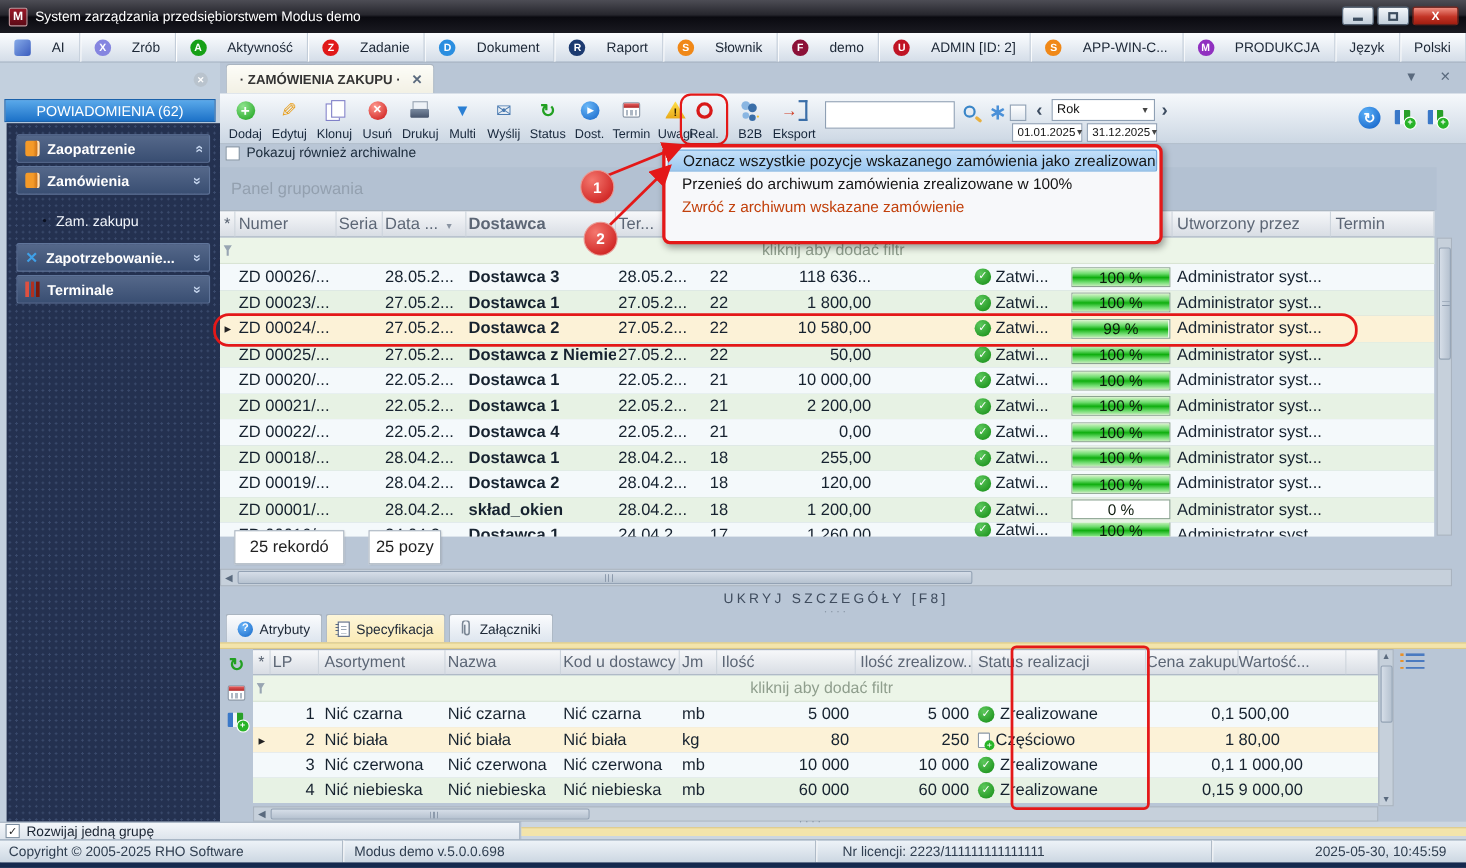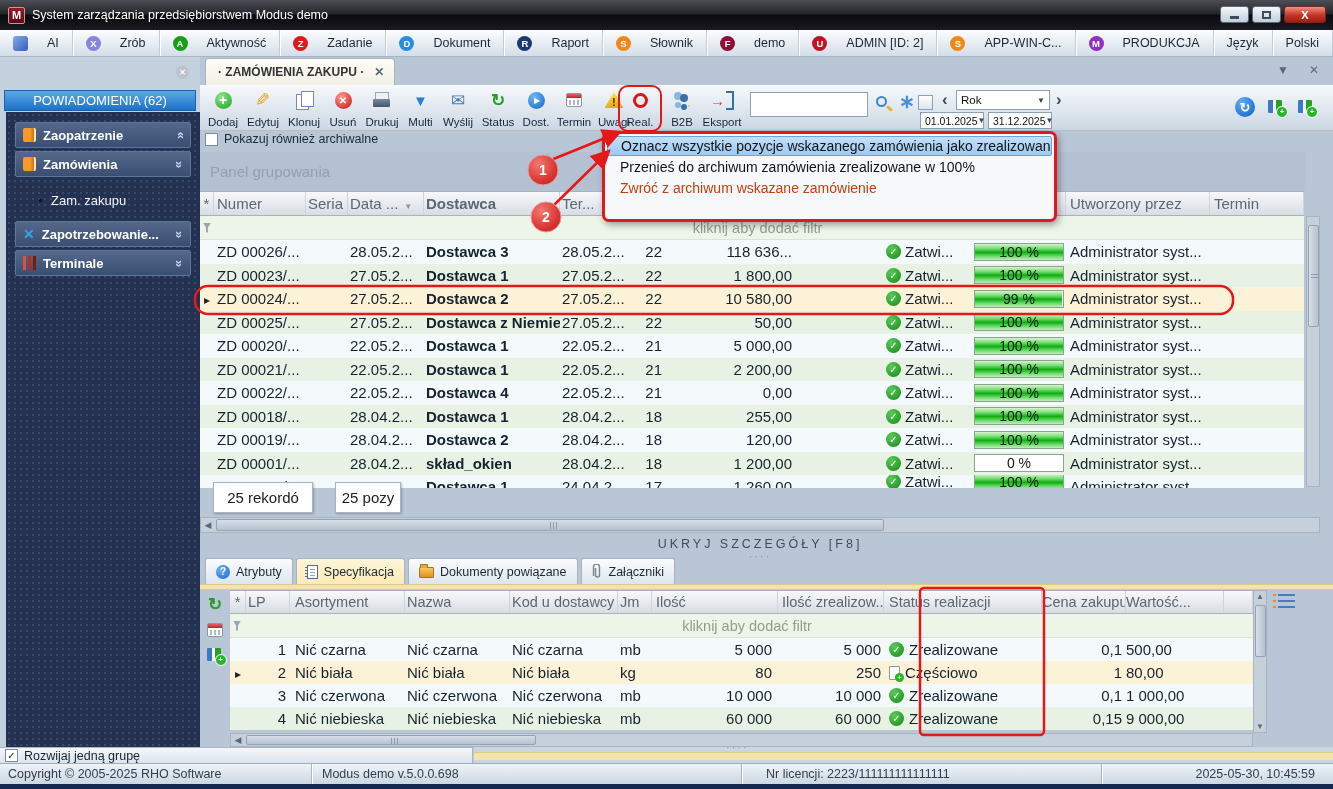--- a/index.html
+++ b/index.html
@@ -652,21 +652,21 @@
       </div>
 
       <div class="orow white" style="--pct: 100;">
         <span class="c marker"></span>
         <span class="c numer">ZD 00020/...</span>
         <span class="c seria"></span>
         <span class="c data">22.05.2...</span>
         <span class="c dostawca">Dostawca 1</span>
         <span class="c termin">22.05.2...</span>
         <span class="c mag">21</span>
-        <span class="c wartosc">5 000,00</span>
+        <span class="c wartosc">10 000,00</span>
         <span class="c spacer"></span>
         <span class="c status">
           <span class="chk">✓</span>
           <span>Zatwi...</span>
         </span>
         <span class="c pct">
           <span class="pct-box">
             <span class="pct-fill"></span>
             <span class="pct-text">100 %</span>
           </span>
@@ -836,24 +836,20 @@
   <div class="ukryjdots">····</div>
 
   <div class="dtabs">
     <div class="dtab">
         <span class="i-q">?</span>
         <span>Atrybuty</span>
       </div>
     <div class="dtab active">
         <span class="i-spec"></span>
         <span>Specyfikacja</span>
-      </div>
-    <div class="dtab">
-        <span class="i-folder"></span>
-        <span>Dokumenty powiązane</span>
       </div>
     <div class="dtab">
       <svg width="11" height="15">
           <path d="M3.5 4 v7 a2 2 0 0 0 4 0 V3 a3 3 0 0 0 -6 0 v9" fill="none" stroke="#7a8694" stroke-width="1.4"></path>
         </svg>
       <span>Załączniki</span>
     </div>
   </div>
   <div class="yband"></div>
 

